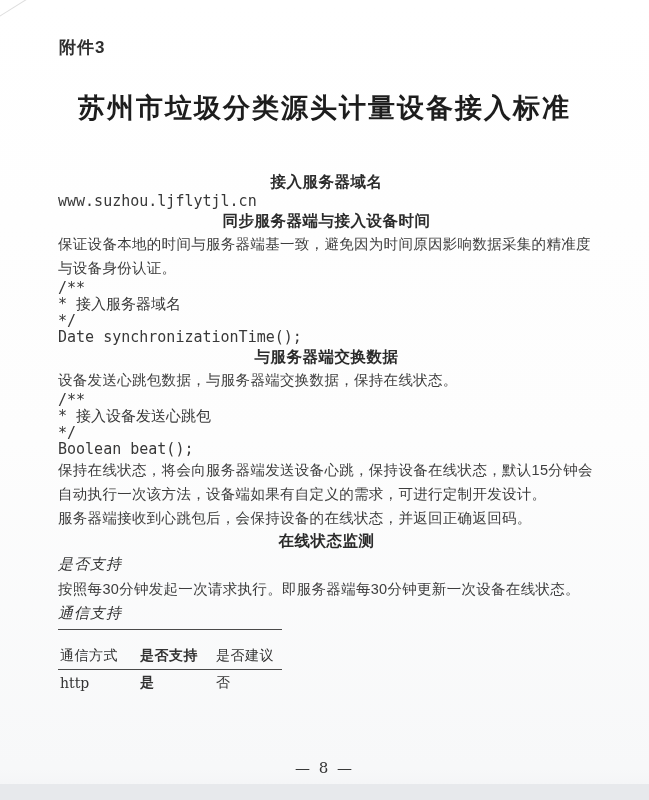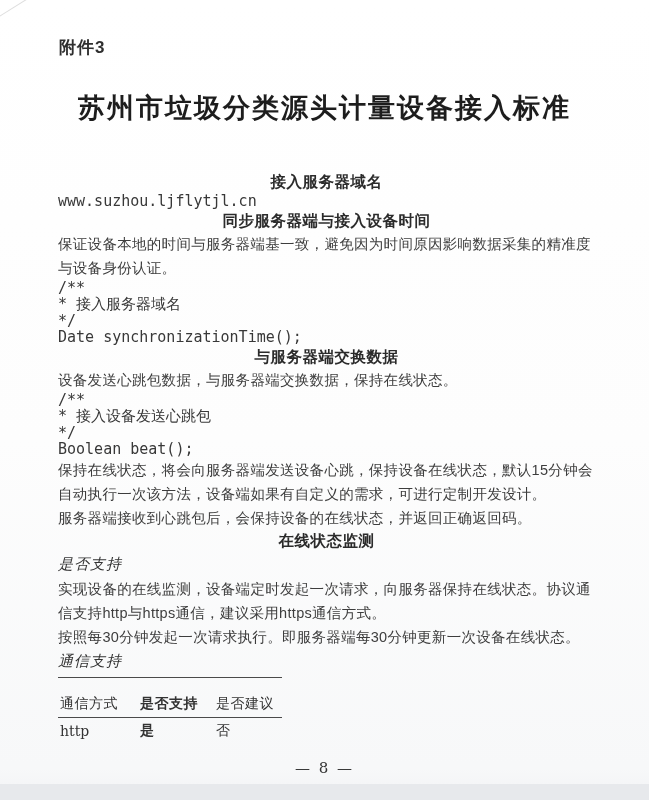--- a/index.html
+++ b/index.html
@@ -96,21 +96,20 @@
     <div class="h">与服务器端交换数据</div>
     <div class="p">设备发送心跳包数据，与服务器端交换数据，保持在线状态。</div>
     <div class="code">/**</div>
     <div class="code">* 接入设备发送心跳包</div>
     <div class="code">*/</div>
     <div class="code">Boolean beat();</div>
     <div class="p">保持在线状态，将会向服务器端发送设备心跳，保持设备在线状态，默认15分钟会自动执行一次该方法，设备端如果有自定义的需求，可进行定制开发设计。</div>
     <div class="p">服务器端接收到心跳包后，会保持设备的在线状态，并返回正确返回码。</div>
     <div class="h">在线状态监测</div>
     <div class="ih">是否支持</div>
-    <div class="p">实现设备的在线监测，设备端定时发起一次请求，向服务器保持在线状态。协议通信支持http与https通信，建议采用https通信方式。</div>
     <div class="p">按照每30分钟发起一次请求执行。即服务器端每30分钟更新一次设备在线状态。</div>
     <div class="ih">通信支持</div>
 
     <table class="comm">
       <thead>
         <tr>
           <th class="c0">通信方式</th>
           <th class="c1">是否支持</th>
           <th class="c2">是否建议</th>
         </tr>

